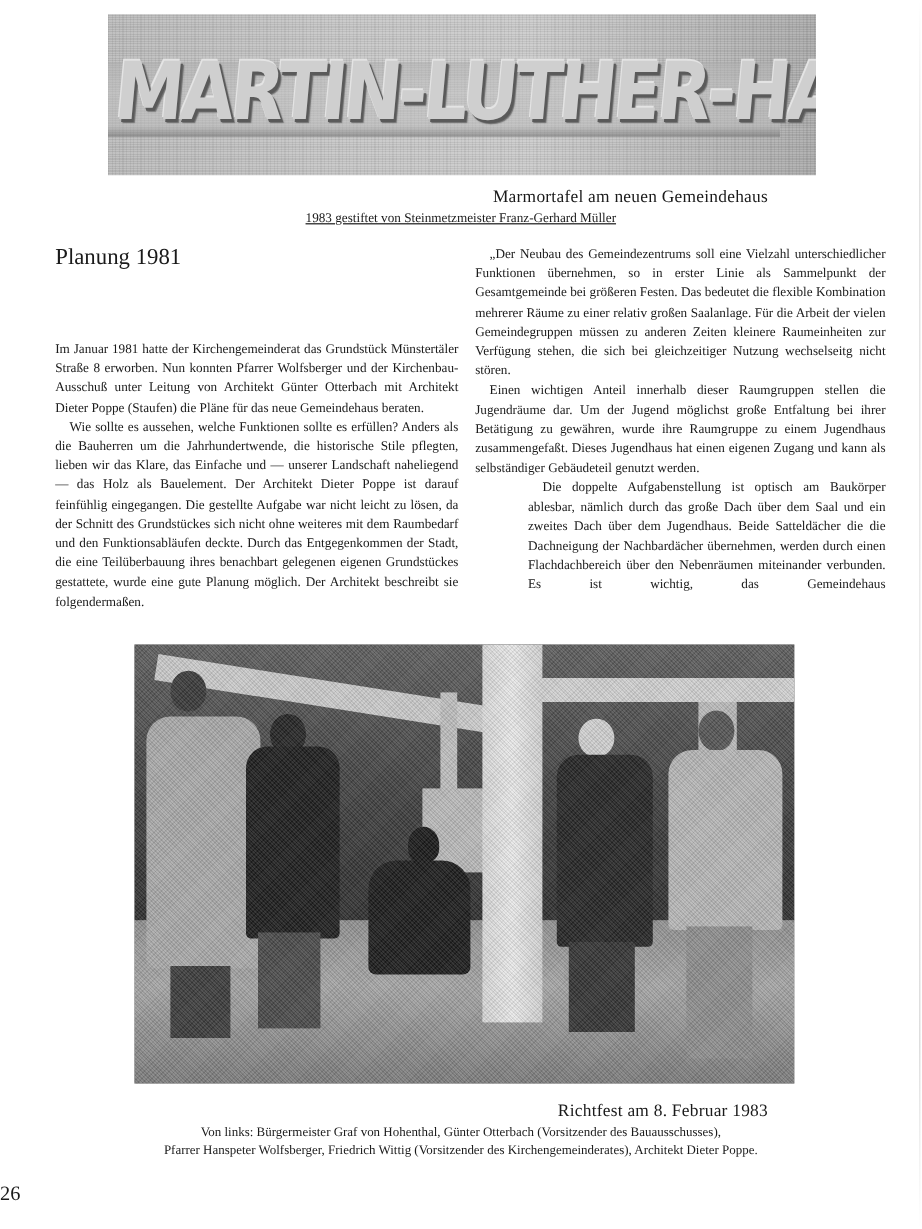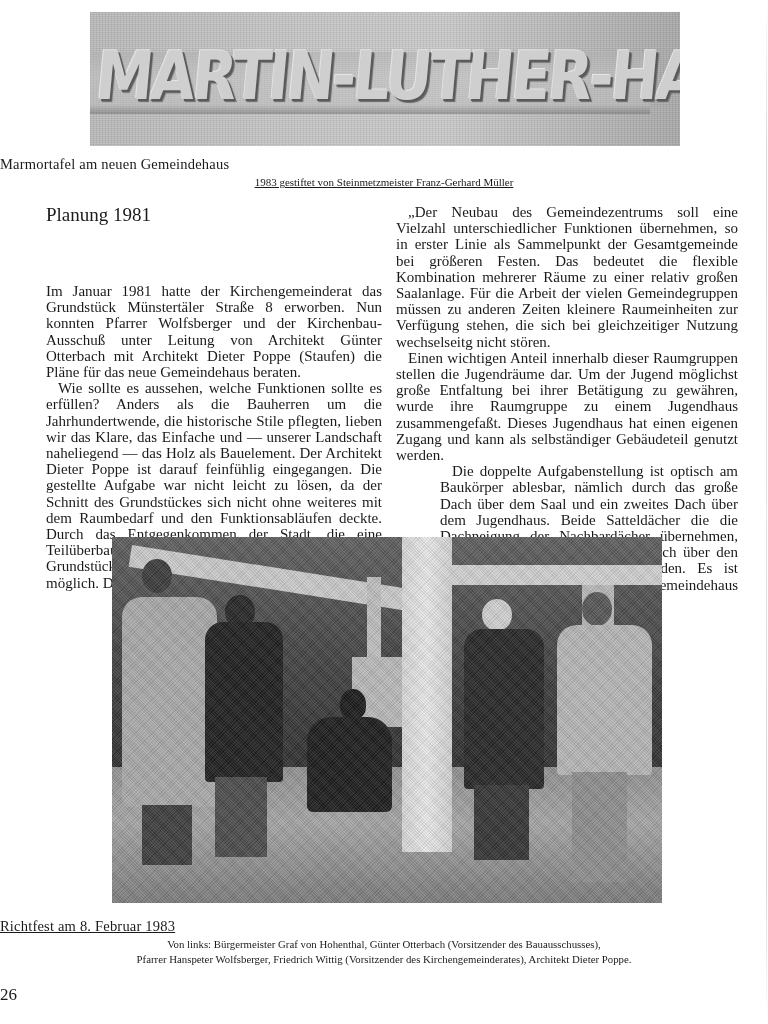--- a/index.html
+++ b/index.html
@@ -61,21 +61,21 @@
       text-shadow:
         2px 2px 0 #5a5a5a,
         3px 3px 1px #6a6a6a,
         -1px -1px 0 #e4e4e4;
       white-space: nowrap;
     }
     .caption-title {
       position: absolute;
       left: 0;
       width: 640px;
-      text-align: left;
+      text-align: right;
       font-size: 14.5px;
       letter-spacing: 0.2px;
     }
     .caption-sub {
       position: absolute;
       left: 0;
       width: 768px;
       text-align: center;
       font-size: 11px;
     }
@@ -85,21 +85,21 @@
     .heading {
       position: absolute;
       left: 46px;
       top: 204px;
       font-size: 19px;
       font-weight: normal;
       margin: 0;
     }
     .col {
       position: absolute;
-      font-size: 15px;
+      font-size: 11px;
       line-height: 16.2px;
       text-align: justify;
       hyphens: manual;
     }
     .col p {
       margin: 0;
       text-indent: 12px;
     }
     .col p.noindent { text-indent: 0; }
     .col-left {
@@ -130,21 +130,21 @@
     }
     .photo .layer { position: absolute; }
     .noise {
       position: absolute;
       inset: 0;
       background:
         repeating-linear-gradient(45deg, rgba(255,255,255,0.07) 0 1px, rgba(0,0,0,0.07) 1px 2px),
         repeating-linear-gradient(-45deg, rgba(0,0,0,0.06) 0 1px, rgba(255,255,255,0.06) 1px 3px);
       pointer-events: none;
     }
-    .caption-2-title { top: 918px; text-decoration: underline; }
+    .caption-2-title { top: 918px; }
     .caption-2-sub1 { top: 938px; font-size: 10.8px; text-align: center; }
     .caption-2-sub2 { top: 953px; font-size: 10.8px; }
     .page-number {
       position: absolute;
       left: 0;
       width: 768px;
       top: 985px;
       font-size: 17px;
     }
   </style>

